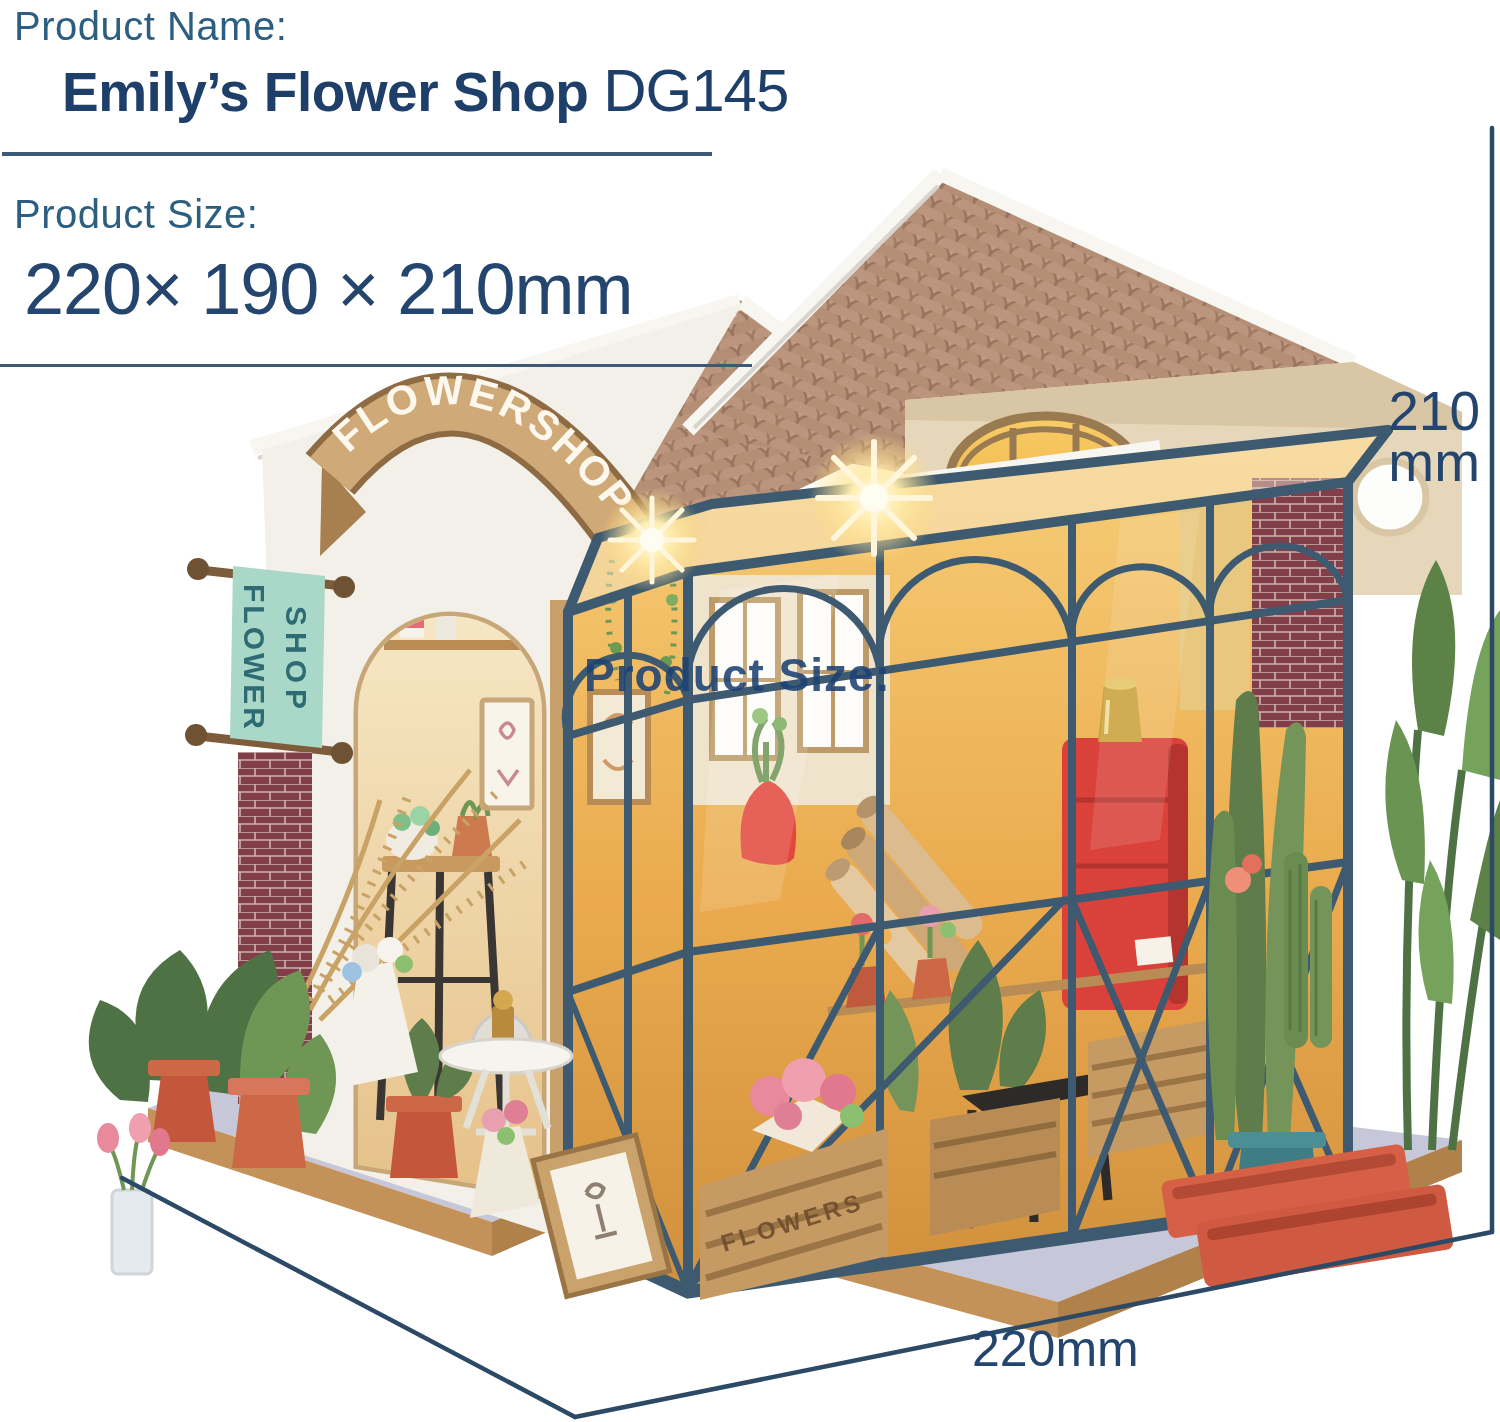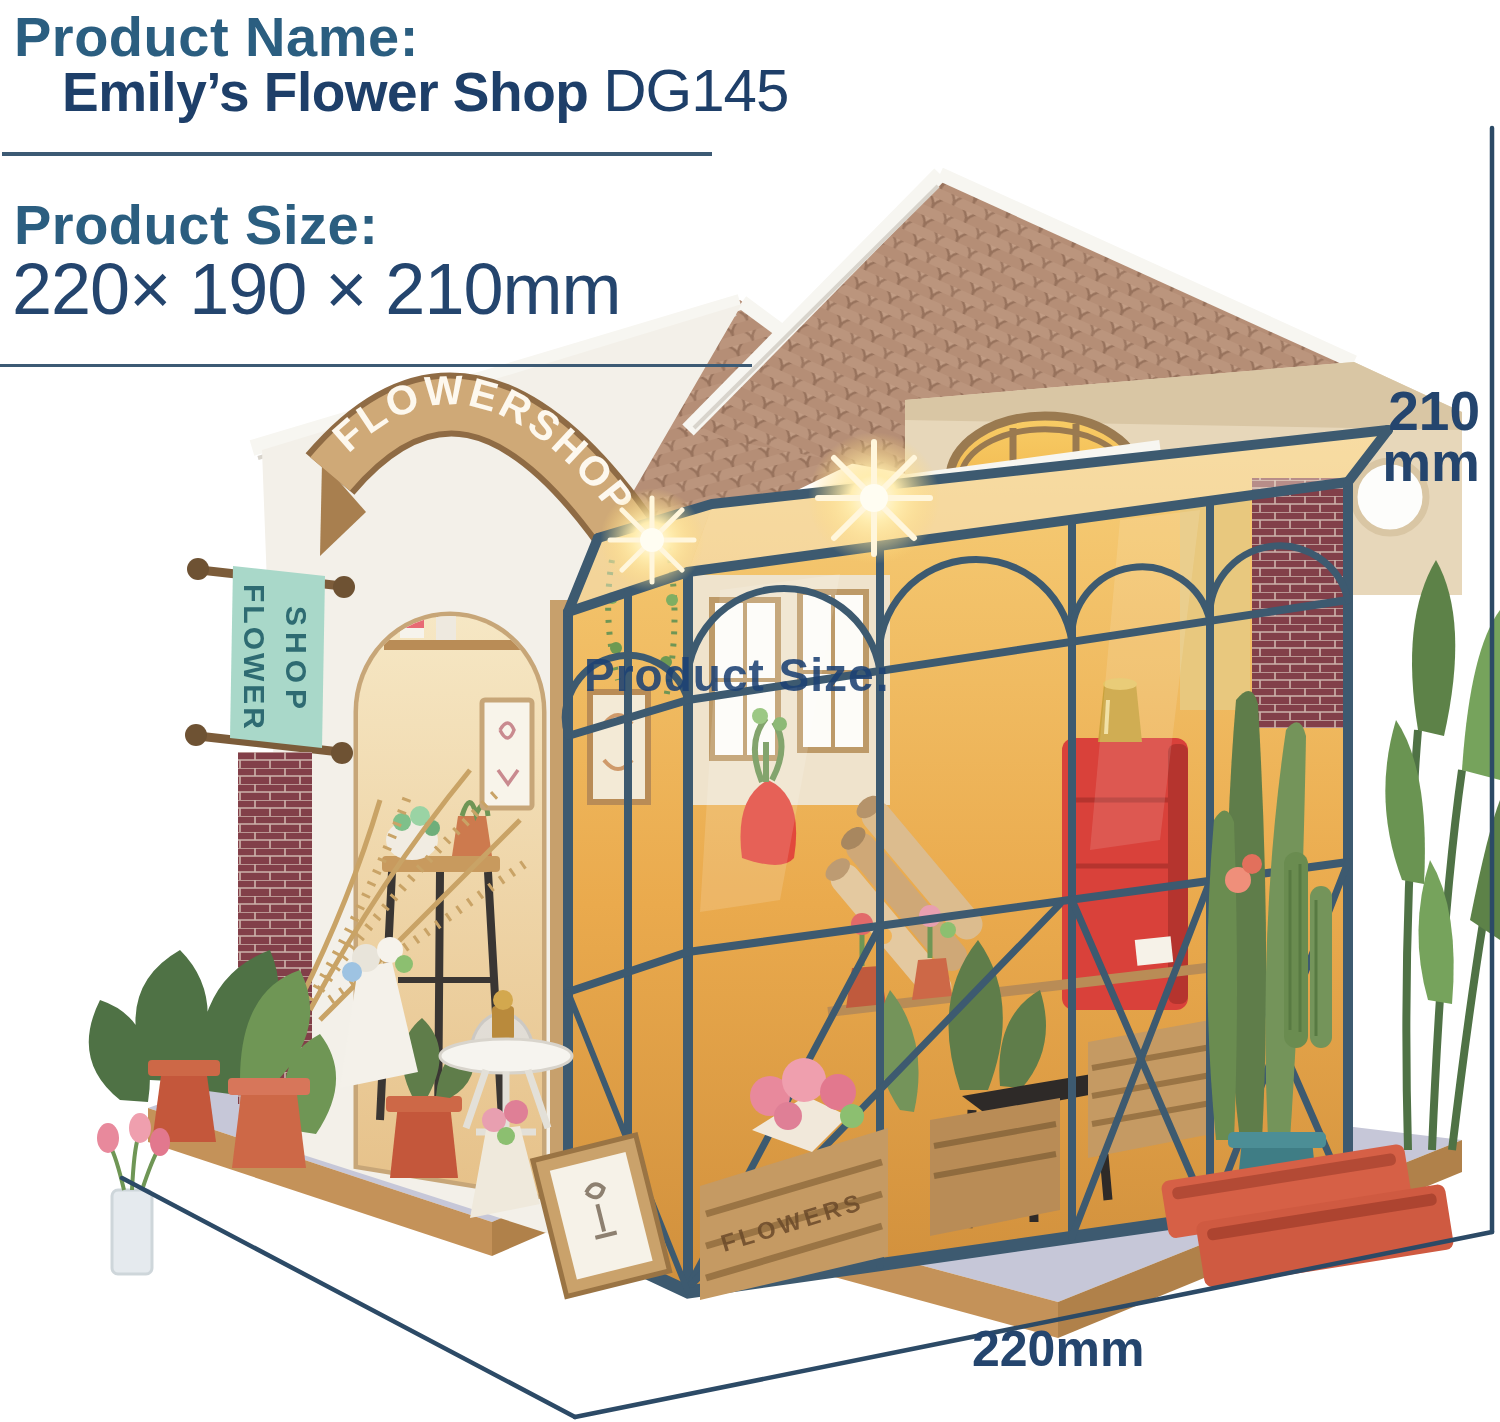--- a/index.html
+++ b/index.html
@@ -1,24 +1,24 @@
 <!DOCTYPE html>
 <html style="--navy-text: #24456e; --title-navy: #1e3f69; --teal-label: #2b5e80; --line-navy: #3c5a74; --dim-navy: #2c4a66; --frame-blue: #3d5a70; --roof-tile: #b5907a; --interior-glow: #f3ba55; --terracotta: #c4573b; --banner-teal: #a9d8c9; --banner-text: #2e6b72; --cabinet-red: #d9413a; --base-grey: #c6c7d8; --base-wood: #c49259; --facade-white: #f3f0e9; --gable-cream: #e7d7ba; --maroon-brick: #823f49; --plant-green: #5f7d4a; --plant-green-light: #7b9c5e; --ribbon-tan: #cfa977; --ribbon-border: #8f6b44;"><head>
 <meta charset="utf-8">
 <style>
   html,body{margin:0;padding:0;background:#ffffff;}
   #stage{position:relative;width:1500px;height:1422px;background:#fff;overflow:hidden;
          font-family:"Liberation Sans", sans-serif;}
   #stage .abs{position:absolute;}
-  .label-teal{color:var(--teal-label);font-weight:700;font-size:56px;letter-spacing:.5px;}
+  .label-teal{color:var(--teal-label);font-weight:400;font-size:40px;letter-spacing:.5px;}
   #product-title{font-size:55px;font-weight:700;color:var(--title-navy);letter-spacing:-.5px;white-space:nowrap;}
   #product-title .code{font-weight:400;font-size:60px;letter-spacing:-1px;}
   #size-value{font-size:72px;font-weight:500;color:var(--navy-text);letter-spacing:-1px;white-space:nowrap;}
   .sep{position:absolute;background:var(--line-navy);height:4px;z-index:5;}
-  .dim-label{position:absolute;color:var(--navy-text);font-weight:700;z-index:5;}
+  .dim-label{position:absolute;color:var(--navy-text);font-weight:400;z-index:5;}
   #height-label{left:1376px;top:386px;width:104px;text-align:right;font-size:55px;line-height:.93;}
   #depth-label{left:88px;top:1284px;font-size:50px;}
   #width-label{left:972px;top:1320px;font-size:50px;}
   #watermark{left:584px;top:648px;font-size:46px;font-weight:600;color:#1d4274;opacity:.88;z-index:4;letter-spacing:1px;}
   svg#scene{position:absolute;left:0;top:0;z-index:1;}
   .gh{stroke:var(--frame-blue);fill:none;stroke-linecap:round;}
   .trim{stroke:#f7f6f1;fill:none;stroke-linecap:butt;}
   .dim{stroke:var(--dim-navy);stroke-width:4.5;fill:none;stroke-linecap:round;}
 </style>
 </head>
@@ -410,21 +410,21 @@
 
 <div class="abs" id="product-title" style="left:14px;top:56px;z-index:5;margin-left:48px;">
   <span>Emily’s Flower Shop</span>
   <span class="code">DG145</span>
 </div>
 
 <div class="sep" style="left:2px;top:152px;width:710px;"></div>
 
 <div class="abs label-teal" style="left:14px;top:192px;z-index:5;">Product Size:</div>
 
-<div class="abs" id="size-value" style="left:12px;top:248px;z-index:5;">220× 190 × 210mm</div>
+<div class="abs" id="size-value" style="left:24px;top:248px;z-index:5;">220× 190 × 210mm</div>
 
 <div class="sep" style="left:0px;top:364px;width:752px;height:3px;"></div>
 
 <div class="abs" id="watermark">Product Size:</div>
 
 <div class="dim-label" id="height-label">
   <div>210</div>
   <div>mm</div>
 </div>
 <div class="dim-label" id="width-label">220mm</div>

